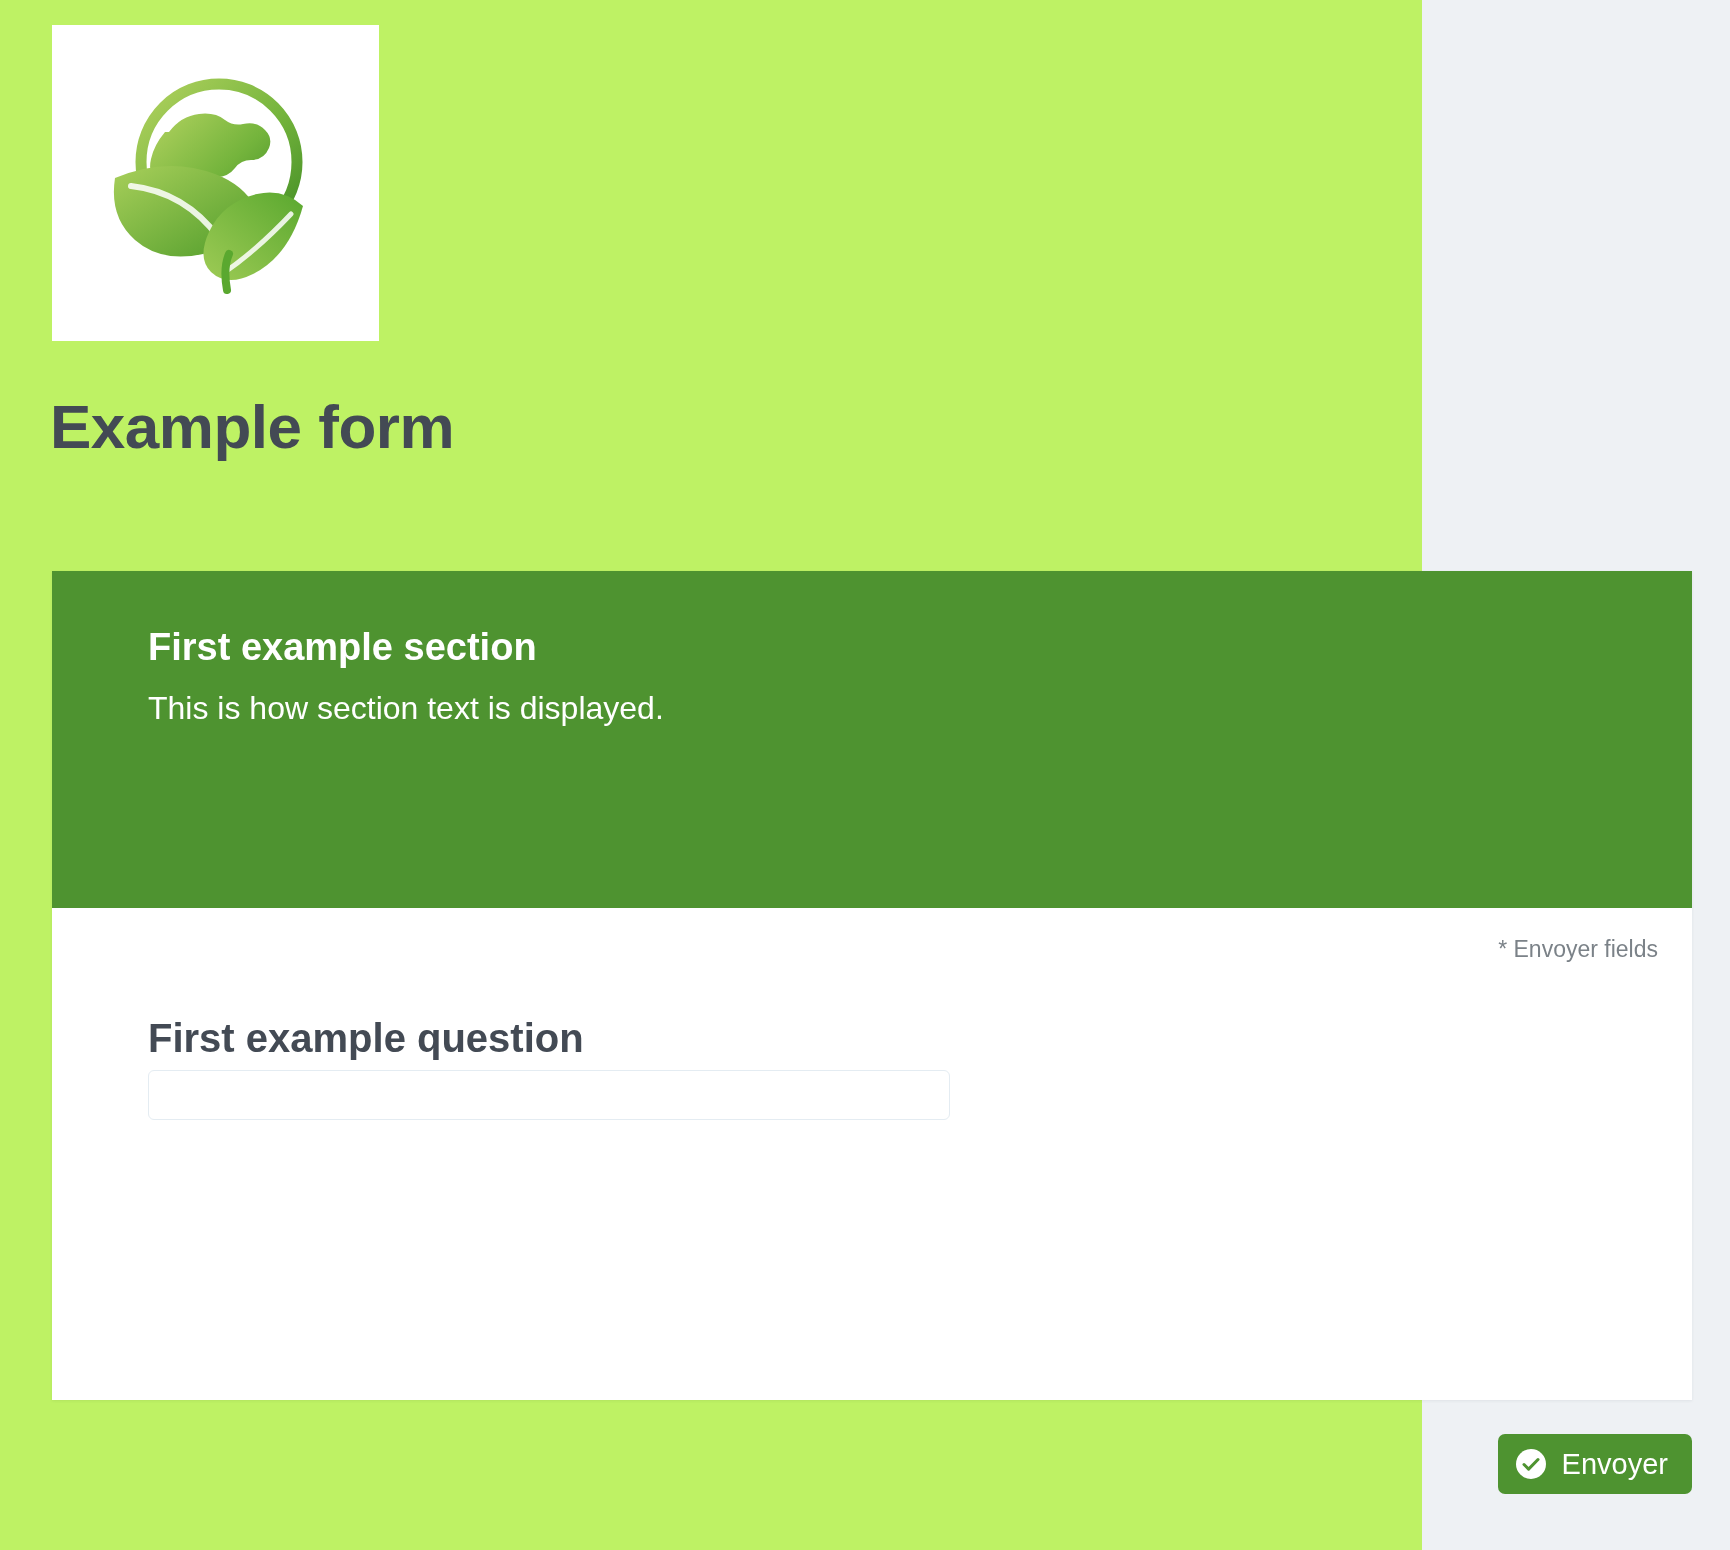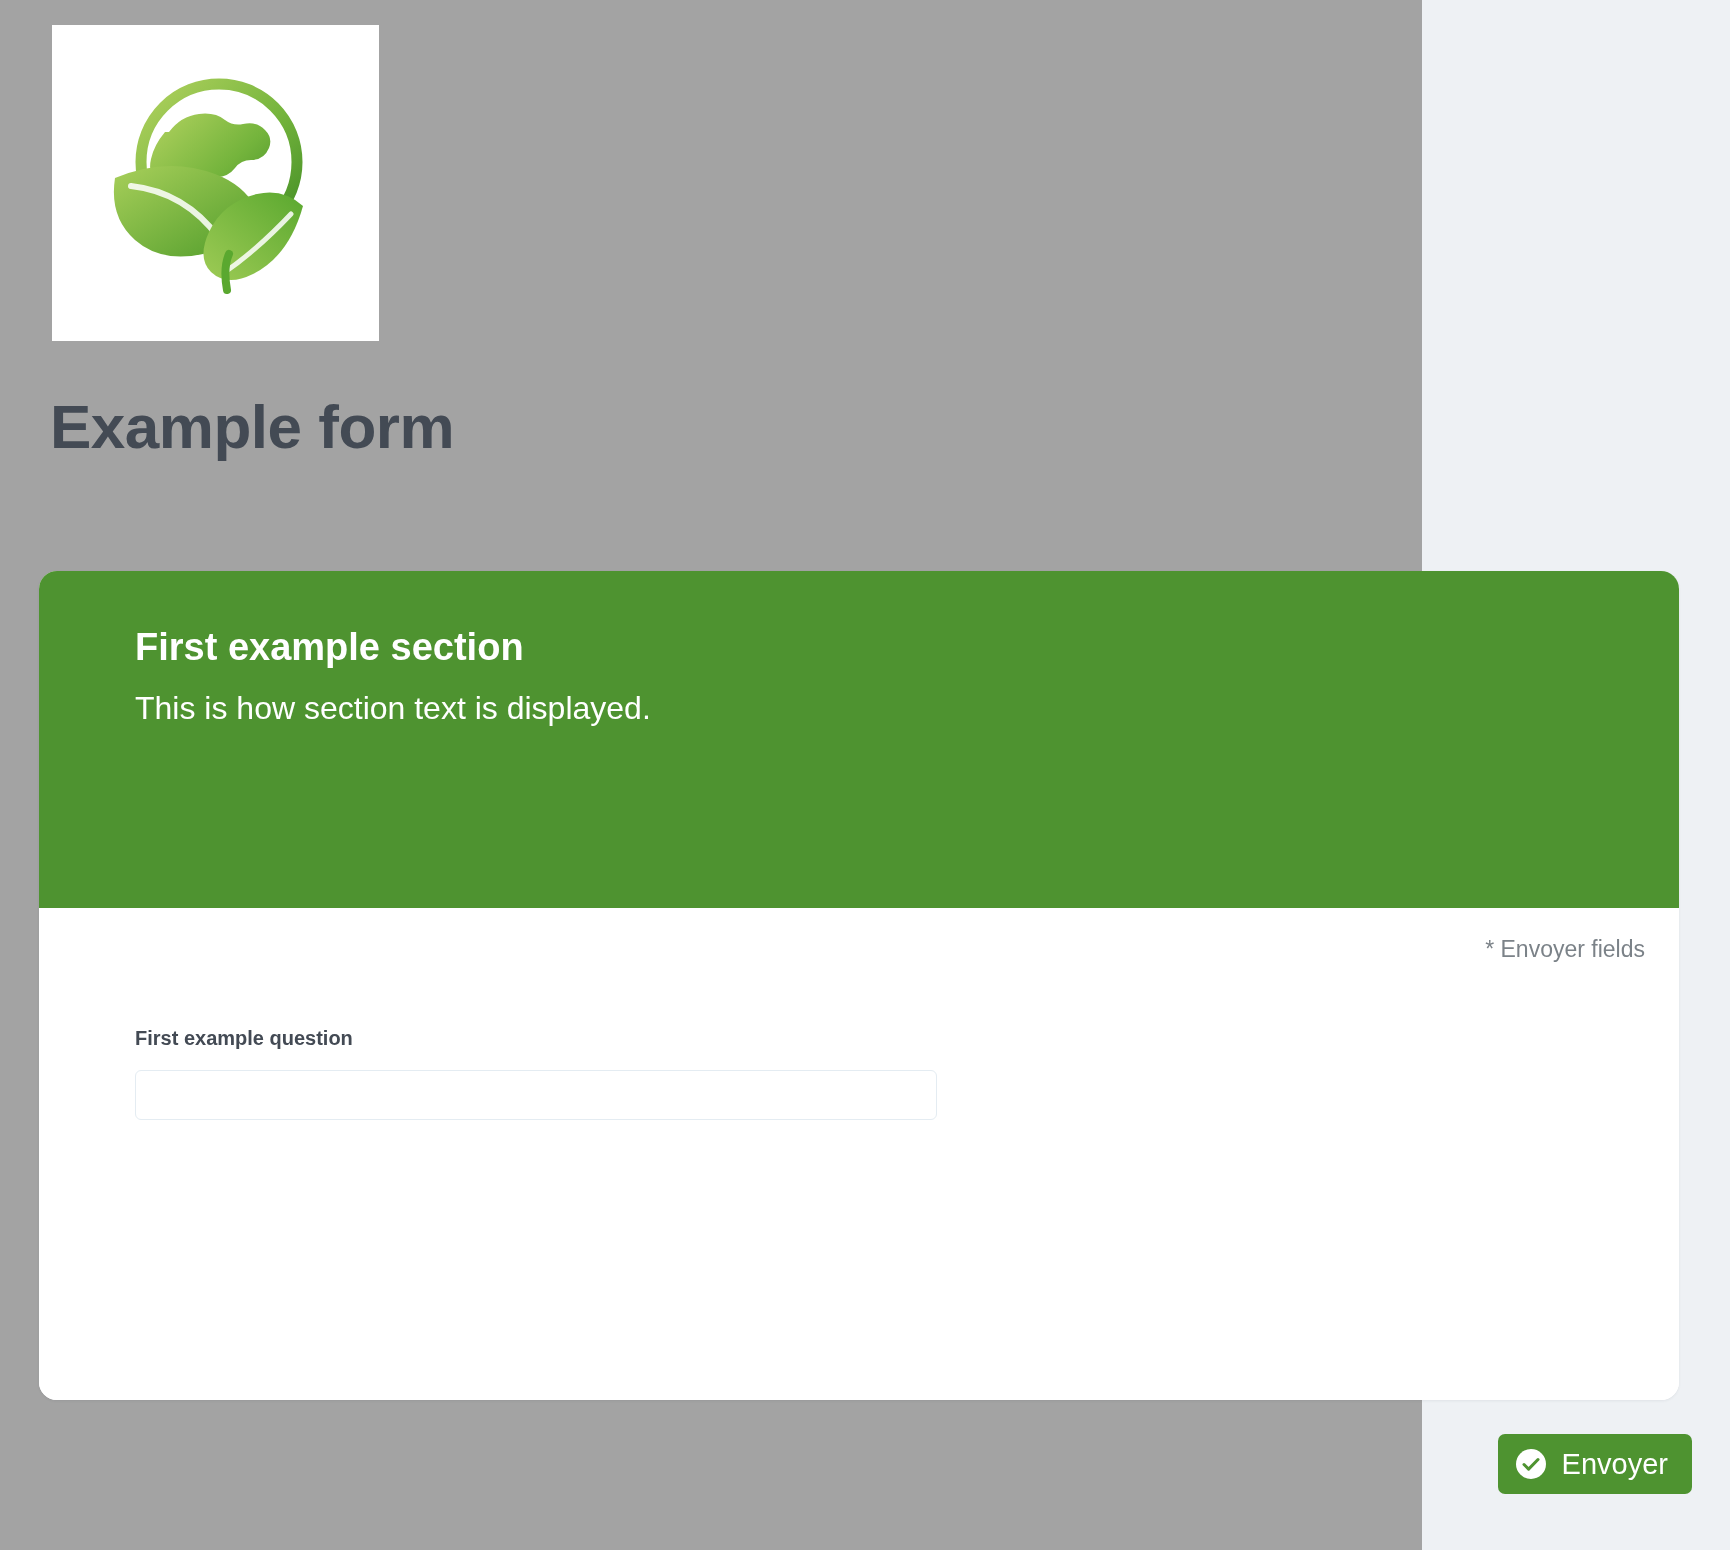--- a/index.html
+++ b/index.html
@@ -9,21 +9,21 @@
     height: 1550px;
     background: #eef1f4;
     font-family: "Liberation Sans", sans-serif;
     overflow: hidden;
   }
 
   .page {
     position: relative;
     width: 1422px;
     height: 1550px;
-    background: #a3a3a3;
+    background: #bef264;
   }
 
   
   .logo-box {
     position: absolute;
     left: 52px;
     top: 25px;
     width: 327px;
     height: 316px;
     background: #ffffff;
@@ -41,25 +41,25 @@
     font-size: 62px;
     line-height: 78px;
     font-weight: 700;
     color: #434a54;
     letter-spacing: -0.5px;
   }
 
   
   .card {
     position: absolute;
-    left: 39px;
+    left: 52px;
     top: 571px;
     width: 1640px;
     height: 829px;
-    border-radius: 18px;
+    border-radius: 0;
     background: #ffffff;
     overflow: hidden;
     box-shadow: 0 1px 3px rgba(30,45,60,0.07);
   }
 
   .section-header {
     position: relative;
     height: 337px;
     background: #4e9330;
     padding: 0 0 0 96px;
@@ -98,21 +98,21 @@
     color: #7b8288;
   }
 
   .question-block {
     position: absolute;
     left: 96px;
     top: 108px;
     width: 1000px;
   }
   .question-title {
-    font-size: 20px;
+    font-size: 40px;
     line-height: 44px;
     font-weight: 700;
     color: #434a54;
     margin-bottom: 10px;
   }
   .question-desc {
     font-size: 26px;
     line-height: 34px;
     color: #7b8288;
     margin-bottom: 18px;

